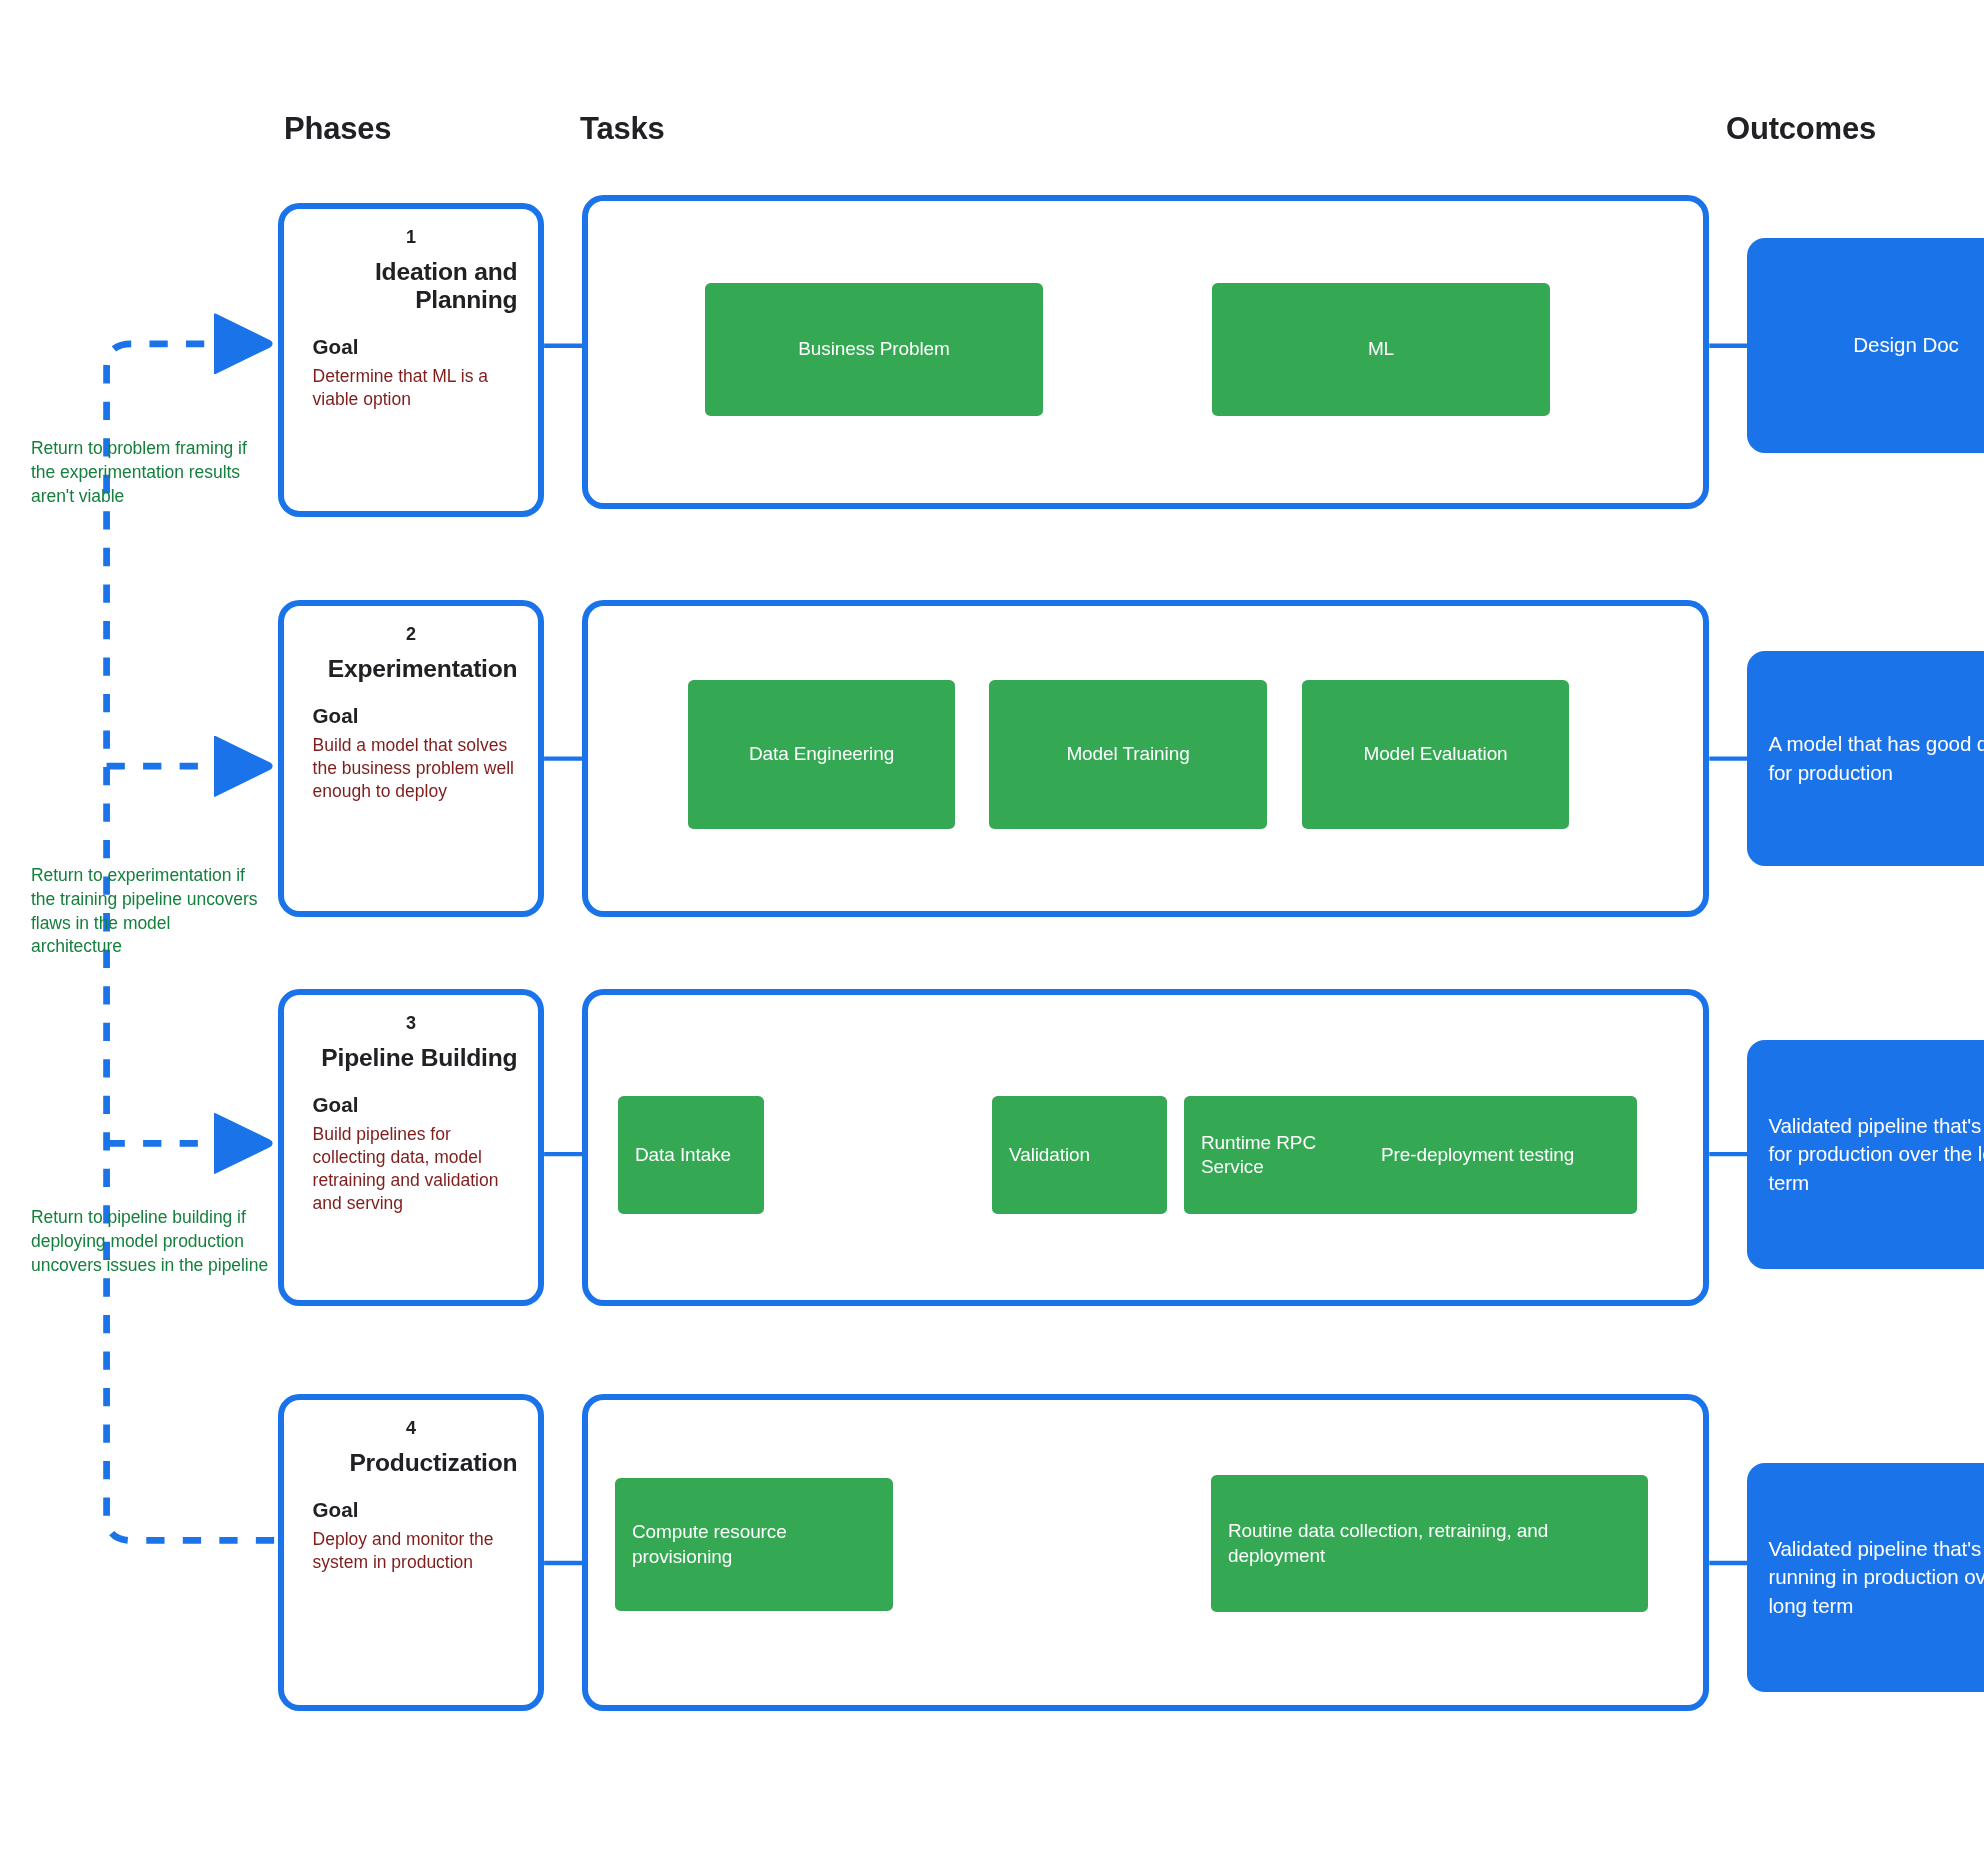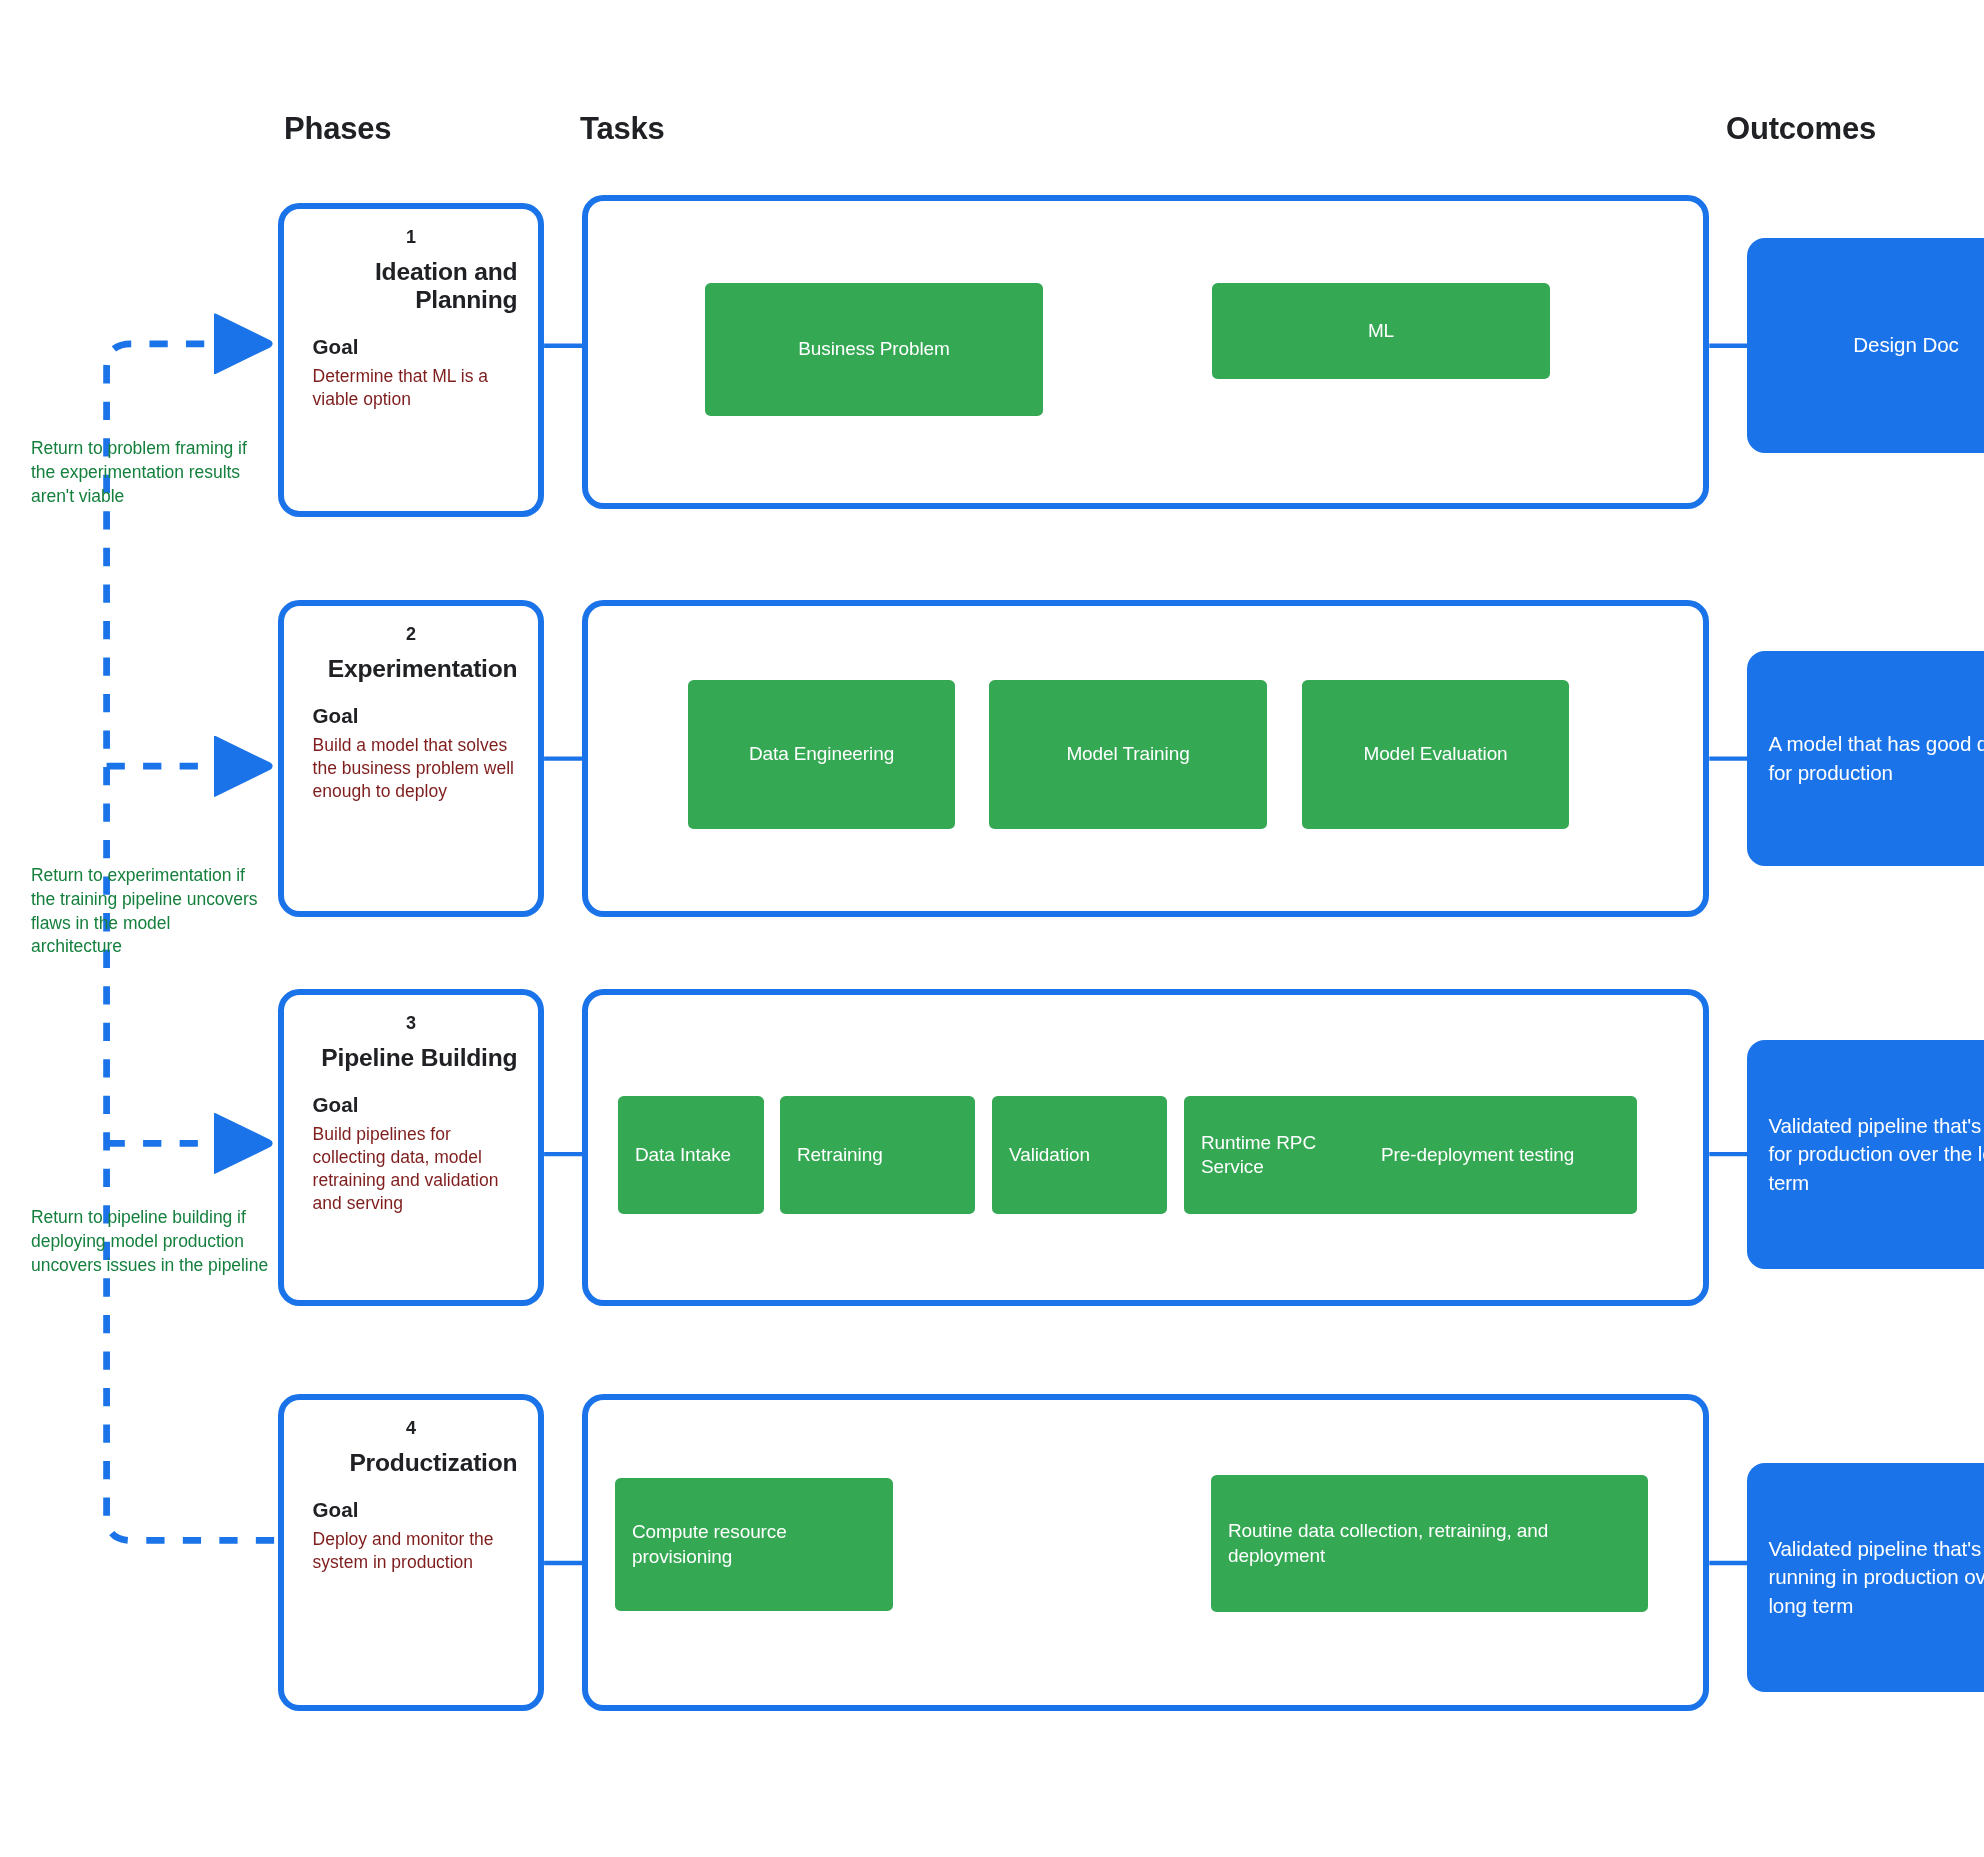--- a/index.html
+++ b/index.html
@@ -159,21 +159,21 @@
     <div class="phase-title">Ideation and Planning</div>
     <div class="phase-goal-wrap">
       <div class="goal-label">Goal</div>
       <div class="goal-text">Determine that ML is a viable option</div>
     </div>
   </div>
 
   <div class="tasks-shell" style="left:582px;top:195px;width:1127px;height:314px;"></div>
 
   <div class="task-box center" style="left:705px;top:283px;width:338px;height:133px;">Business Problem</div>
-  <div class="task-box center" style="left:1212px;top:283px;width:338px;height:96px;">ML</div>
+  <div class="task-box center" style="left:1212px;top:283px;width:338px;height:133px;">ML</div>
 
   <div class="outcome-box center" style="left:1747px;top:238px;width:318px;height:215px;">Design Doc</div>
 
   <div class="phase-card" style="left:278px;top:600px;width:266px;height:317px;">
     <div class="phase-num">2</div>
     <div class="phase-title">Experimentation</div>
     <div class="phase-goal-wrap">
       <div class="goal-label">Goal</div>
       <div class="goal-text">Build a model that solves the business problem well enough to deploy</div>
     </div>
@@ -192,21 +192,20 @@
     <div class="phase-title">Pipeline Building</div>
     <div class="phase-goal-wrap">
       <div class="goal-label">Goal</div>
       <div class="goal-text">Build pipelines for collecting data, model retraining and validation and serving</div>
     </div>
   </div>
 
   <div class="tasks-shell" style="left:582px;top:989px;width:1127px;height:317px;"></div>
 
   <div class="task-box" style="left:618px;top:1096px;width:146px;height:118px;">Data Intake</div>
-  <div class="task-box" style="left:780px;top:1096px;width:195px;height:118px;">Retraining</div>
   <div class="task-box" style="left:992px;top:1096px;width:175px;height:118px;">Validation</div>
   <div class="task-box" style="left:1184px;top:1096px;width:210px;height:118px;">Runtime RPC Service</div>
   <div class="task-box" style="left:1364px;top:1096px;width:273px;height:118px;">Pre-deployment testing</div>
 
   <div class="outcome-box" style="left:1747px;top:1040px;width:318px;height:229px;">Validated pipeline that's ready for production over the long term</div>
 
   <div class="phase-card" style="left:278px;top:1394px;width:266px;height:317px;">
     <div class="phase-num">4</div>
     <div class="phase-title">Productization</div>
     <div class="phase-goal-wrap">

